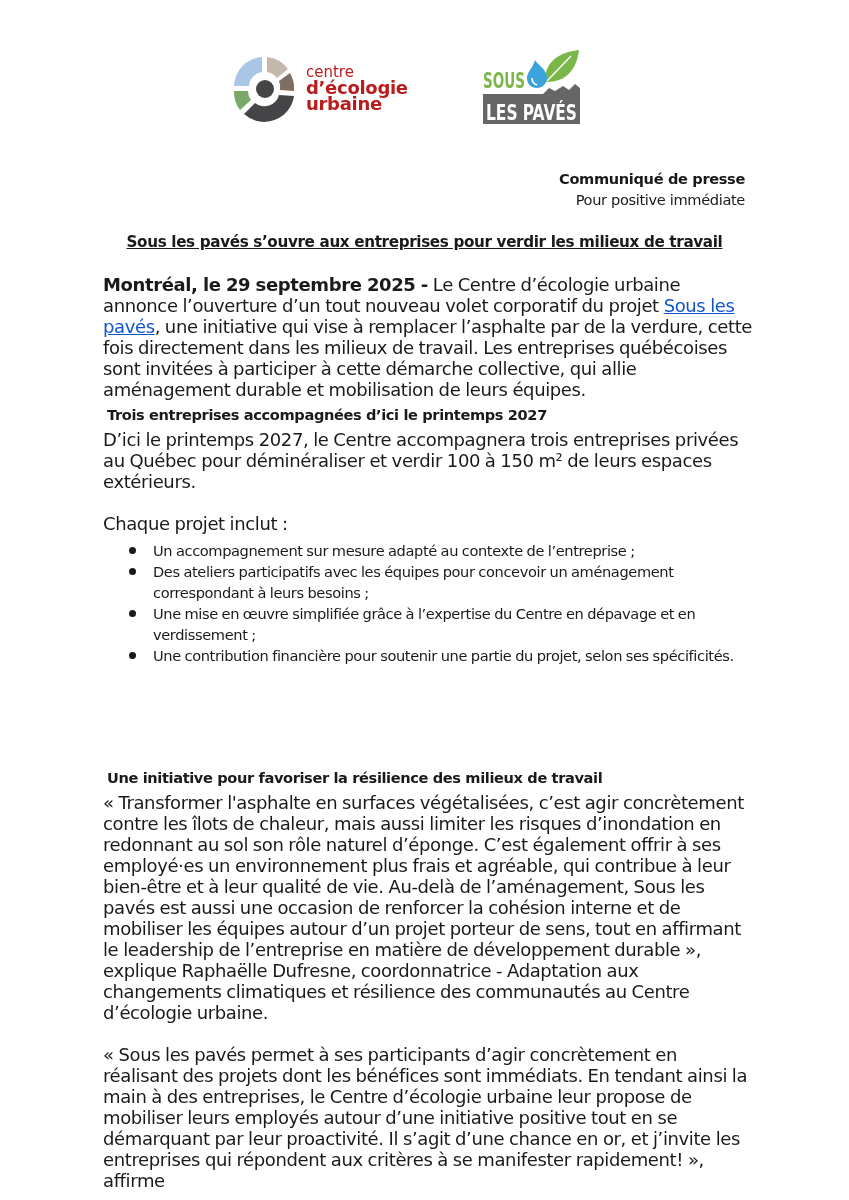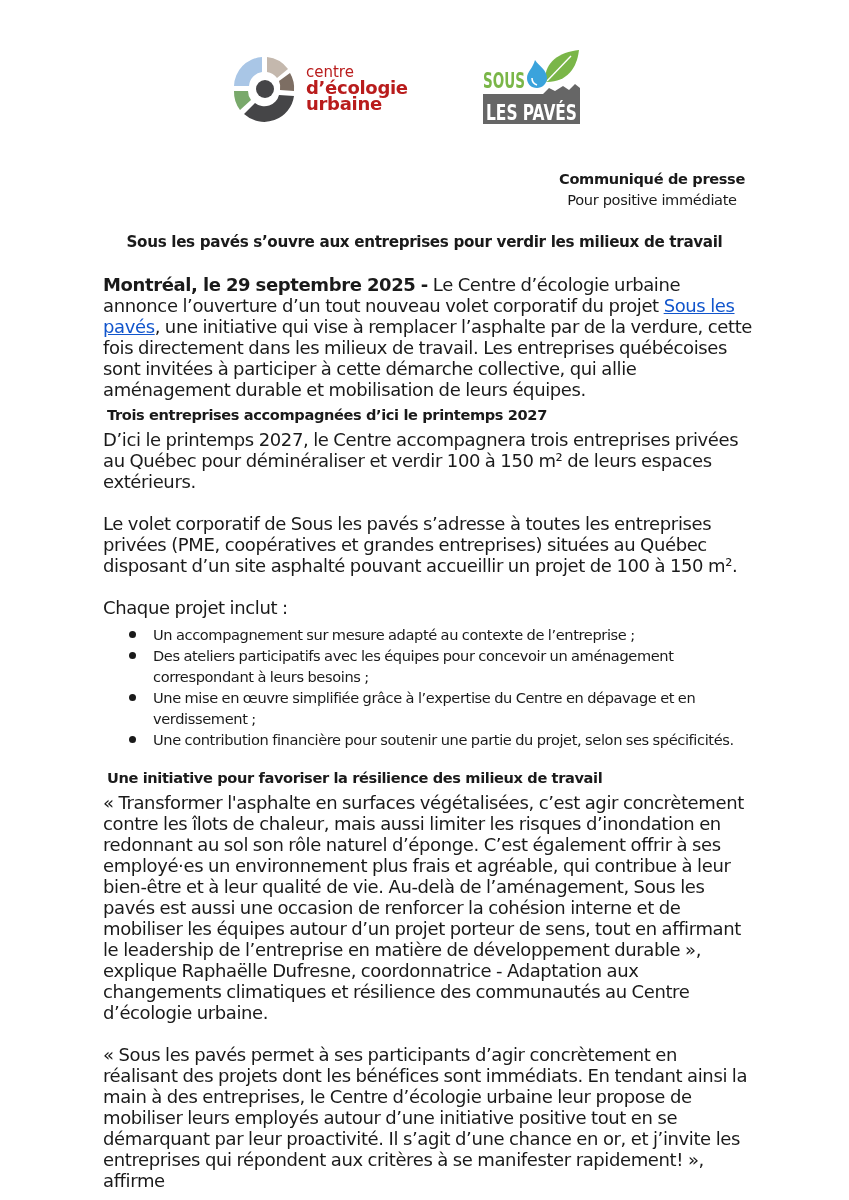--- a/index.html
+++ b/index.html
@@ -49,36 +49,37 @@
     .cue-text .l3 { font-size: 18px; font-weight: bold; display:block; letter-spacing: -0.3px; }
     .slp-logo {
       position: absolute;
       left: 255px; top: 0;
       width: 100px; height: 78px;
     }
     .right-block {
       position: absolute;
       right: 104px;
       top: 168px;
-      text-align: center;
+      text-align: right;
       font-size: 14.6px;
       line-height: 21px;
       letter-spacing: -0.35px;
     }
     .right-block .bold { font-weight: bold; display:block; }
     .right-block .reg { display:block; }
     .title {
       position: absolute;
       left: 0; width: 849px;
       top: 232px;
       text-align: center;
       font-weight: bold;
       font-size: 15.2px;
       letter-spacing: -0.35px;
       line-height: 21px;
+      text-decoration: underline;
     }
     .body-col {
       position: absolute;
       left: 103px;
       width: 650px;
     }
     p {
       margin: 0;
       font-size: 18px;
       line-height: 21px;
@@ -171,21 +172,20 @@
 
   <div class="title">Sous les pavés s’ouvre aux entreprises pour verdir les milieux de travail</div>
 
   <div class="body-col" style="top:274px;">
     <p><span class="b">Montréal, le 29 septembre 2025 -</span><span> Le Centre d’écologie urbaine annonce l’ouverture d’un tout nouveau volet corporatif du projet </span><a class="link" href="#">Sous les pavés</a><span>, une initiative qui vise à remplacer l’asphalte par de la verdure, cette fois directement dans les milieux de travail. Les entreprises québécoises sont invitées à participer à cette démarche collective, qui allie aménagement durable et mobilisation de leurs équipes.</span></p>
   </div>
 
   <div class="body-col" style="top:400px;">
     <h3>Trois entreprises accompagnées d’ici le printemps 2027</h3>
     <p>D’ici le printemps 2027, le Centre accompagnera trois entreprises privées au Québec pour déminéraliser et verdir 100 à 150 m² de leurs espaces extérieurs.</p>
-    <p style="margin-top:21px;">Le volet corporatif de Sous les pavés s’adresse à toutes les entreprises privées (PME, coopératives et grandes entreprises) situées au Québec disposant d’un site asphalté pouvant accueillir un projet de 100 à 150 m².</p>
     <p style="margin-top:21px;">Chaque projet inclut :</p>
     <ul class="bullets" style="margin-top:6px;">
       <li><span class="dot"></span><span>Un accompagnement sur mesure adapté au contexte de l’entreprise ;</span></li>
       <li><span class="dot"></span><span>Des ateliers participatifs avec les équipes pour concevoir un aménagement correspondant à leurs besoins ;</span></li>
       <li><span class="dot"></span><span>Une mise en œuvre simplifiée grâce à l’expertise du Centre en dépavage et en verdissement ;</span></li>
       <li><span class="dot"></span><span>Une contribution financière pour soutenir une partie du projet, selon ses spécificités.</span></li>
     </ul>
   </div>
 
   <div class="body-col" style="top:763px;">

